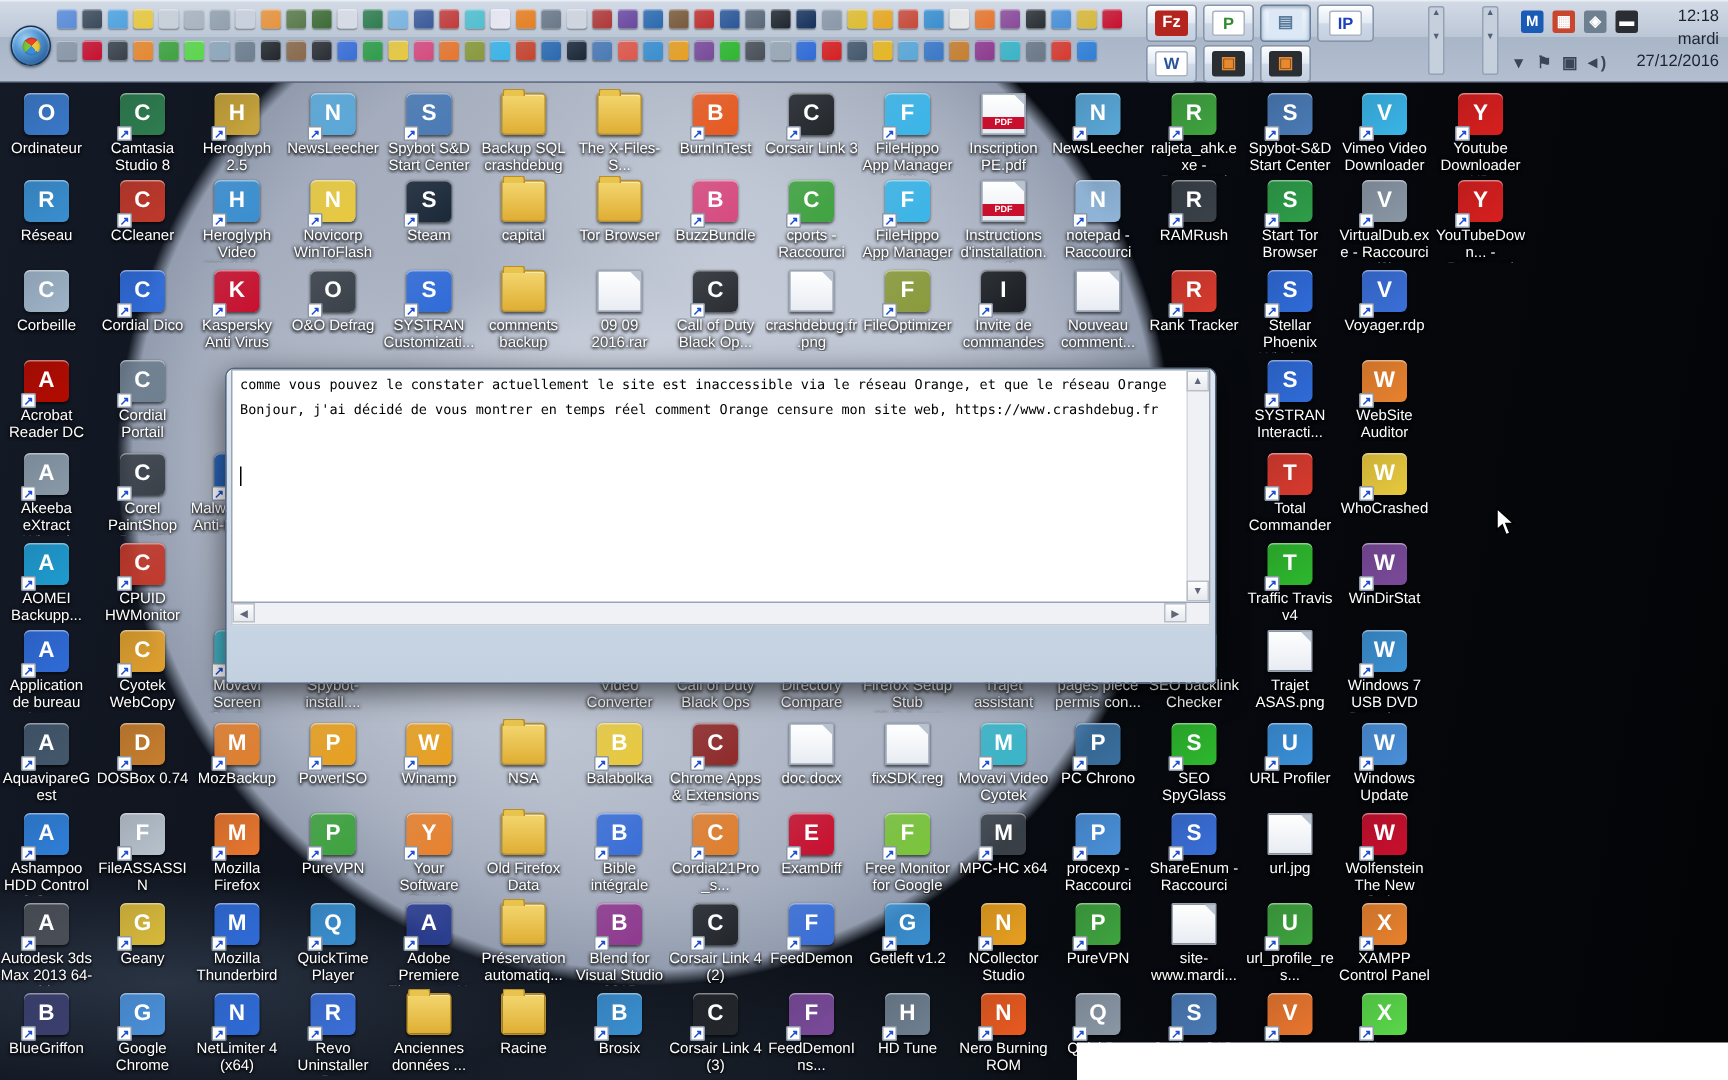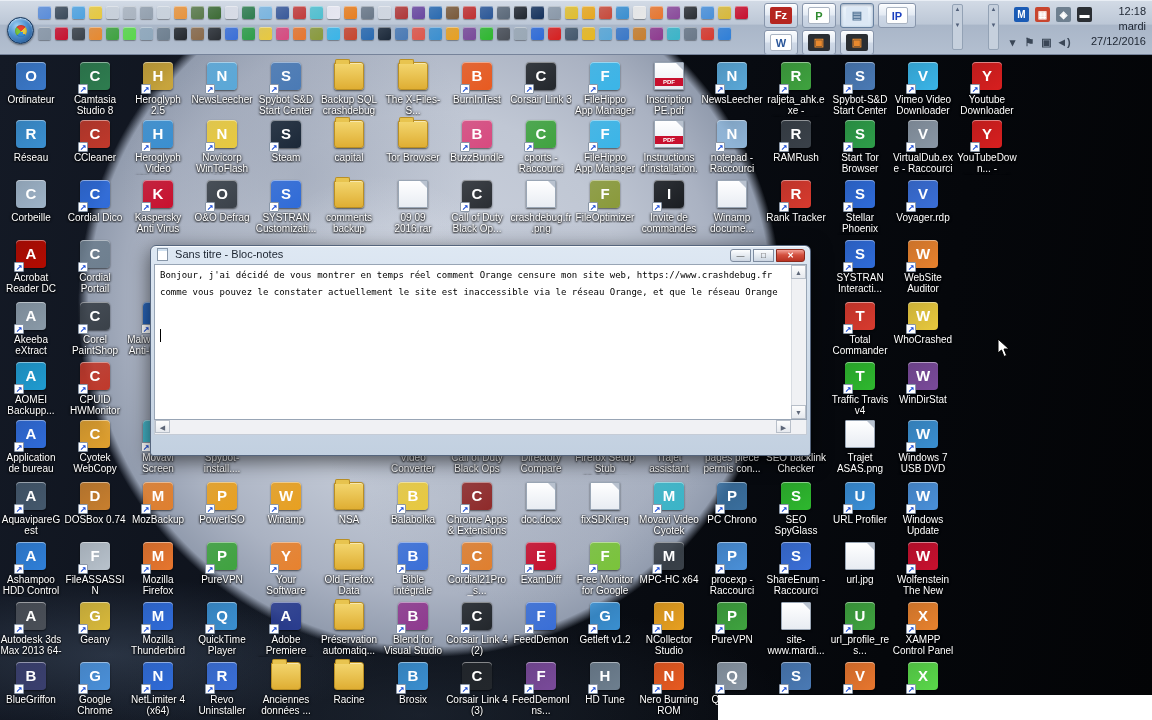--- a/index.html
+++ b/index.html
@@ -738,21 +738,21 @@
         <div class="icw">
           <span class="ic" style="background:linear-gradient(145deg,#8fb5d8dd,#8fb5d8)">N</span>
           <span class="sc"></span>
         </div>
         <div class="lb">notepad - Raccourci</div>
       </div>
       <div class="di" style="left: 701px; top: 180px;">
         <div class="icw">
           <span class="ic file"></span>
         </div>
-        <div class="lb">Winamp docume...</div>
+        <div class="lb">Nouveau comment...</div>
       </div>
       <div class="di" style="left: 701px; top: 420px;">
         <div class="icw">
           <span class="ic file"></span>
         </div>
         <div class="lb">pages pièce permis con...</div>
       </div>
       <div class="di" style="left: 701px; top: 482px;">
         <div class="icw">
           <span class="ic" style="background:linear-gradient(145deg,#3a6f9edd,#3a6f9e)">P</span>
@@ -998,31 +998,22 @@
       <div class="di" style="left: 956px; top: 120px;">
         <div class="icw">
           <span class="ic" style="background:linear-gradient(145deg,#d81f1fdd,#d81f1f)">Y</span>
           <span class="sc"></span>
         </div>
         <div class="lb">YouTubeDown... - Raccourci</div>
       </div>
     </div>
 
   <div id="notepad">
-    <div id="np-title">
-      <span class="doc"></span>
-      <span>Sans titre - Bloc-notes</span>
-      <span class="capbtns">
-        <span class="cap first">—</span>
-        <span class="cap">□</span>
-        <span class="cap close">✕</span>
-      </span>
-    </div>
     <div id="np-client">
-      <div id="np-text"><div>Bonjour, j'ai décidé de vous montrer en temps réel comment Orange censure mon site web, https://www.crashdebug.fr</div><div>comme vous pouvez le constater actuellement le site est inaccessible via le réseau Orange, et que le réseau Orange</div></div>
+      <div id="np-text"><div>comme vous pouvez le constater actuellement le site est inaccessible via le réseau Orange, et que le réseau Orange</div><div>Bonjour, j'ai décidé de vous montrer en temps réel comment Orange censure mon site web, https://www.crashdebug.fr</div></div>
       <div id="caret"></div>
       <div class="npvs">
         <span class="sbtn" style="top:0;right:0;">▲</span>
         <span class="sbtn" style="bottom:0;right:0;">▼</span>
       </div>
     </div>
     <div id="np-hscroll">
       <span class="sbtn" style="left:0;top:0;">◀</span>
       <span class="sbtn" style="right:15px;top:0;">▶</span>
     </div>

